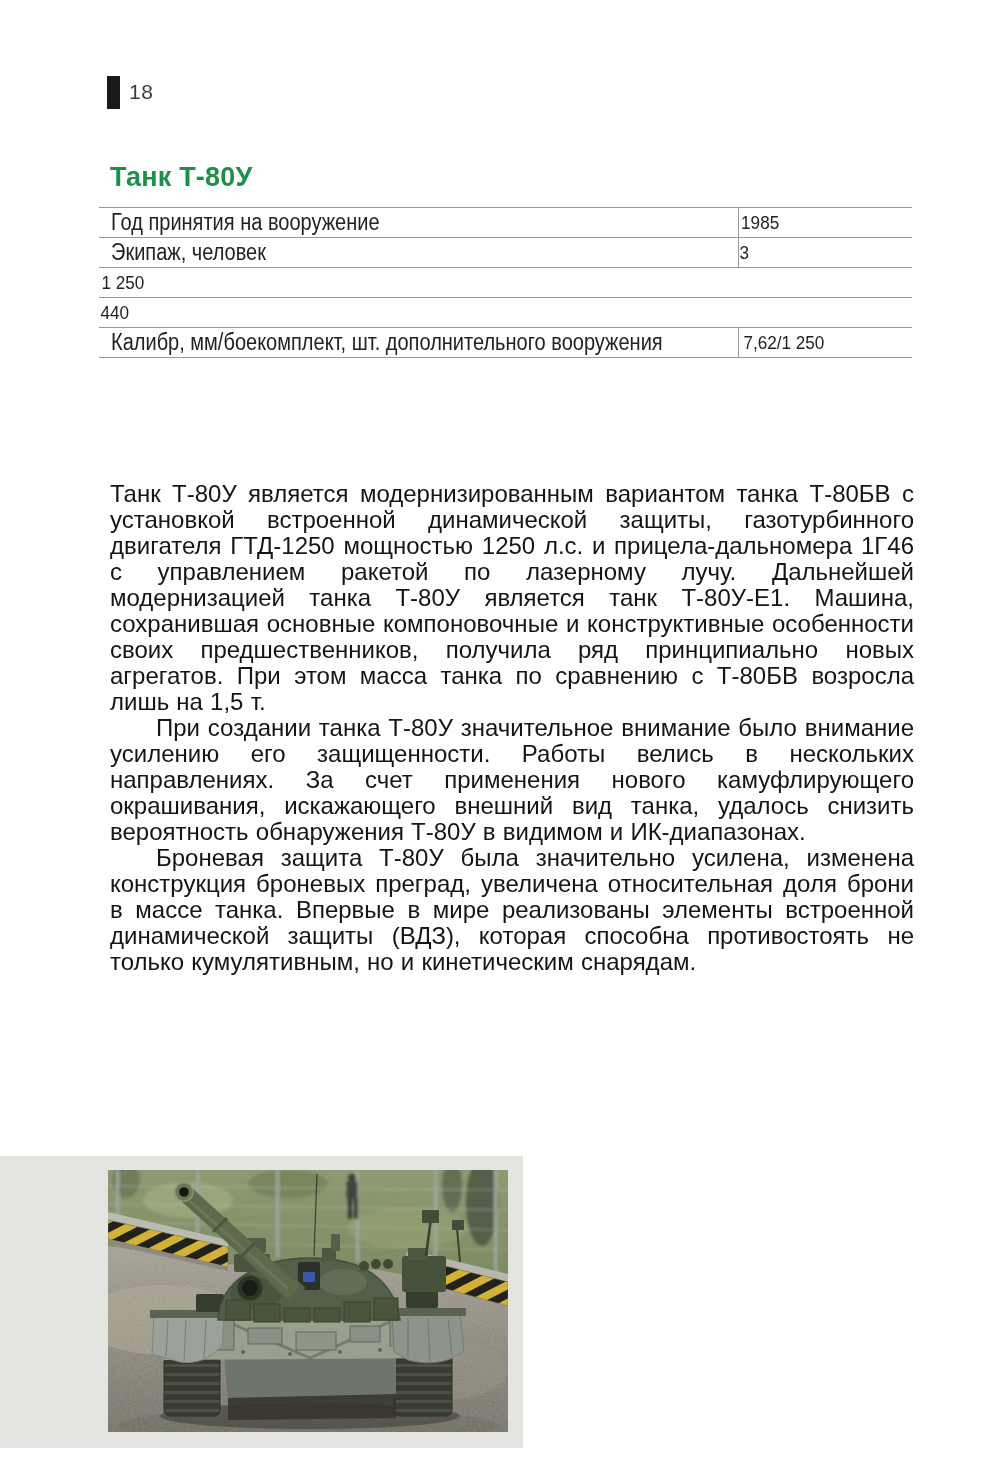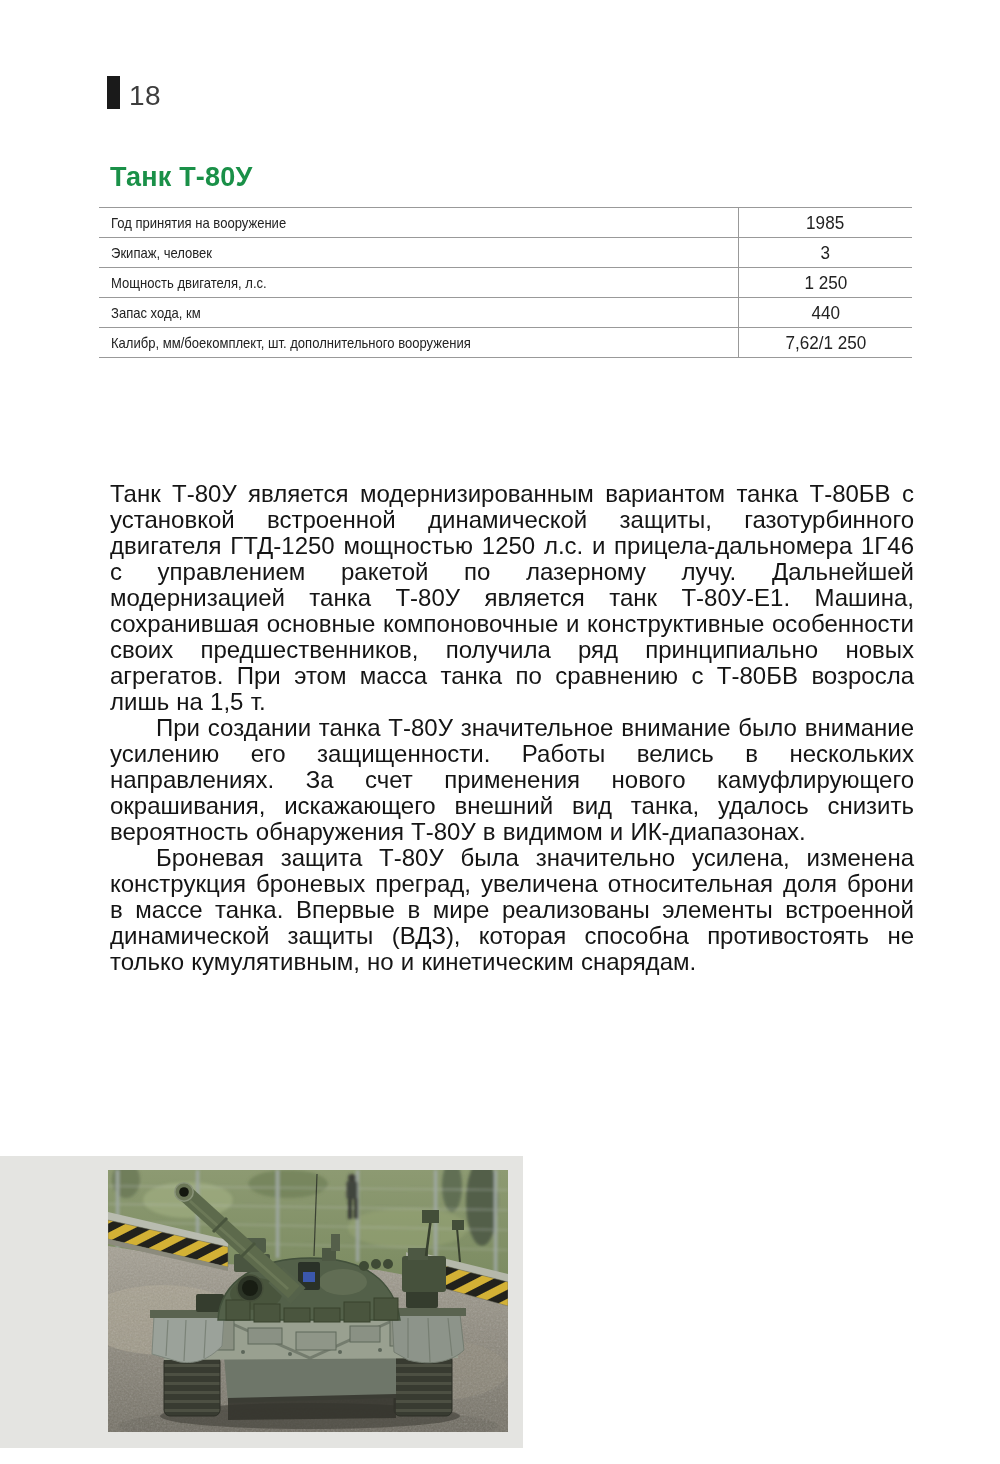--- a/index.html
+++ b/index.html
@@ -17,46 +17,46 @@
     font-family:"Liberation Sans",sans-serif;
     overflow:hidden;
   }
   
   .folio-bar{
     position:absolute;left:107px;top:76px;
     width:13px;height:33px;background:var(--bar);
   }
   .page-number{
     position:absolute;left:129px;top:80px;
-    font-size:28px;color:#3d3d3d;letter-spacing:.5px;
+    font-size:21px;color:#3d3d3d;letter-spacing:.5px;
   }
   
   .section-title{
     position:absolute;left:110px;top:144px;
     font-size:27px;font-weight:bold;color:var(--accent);
     letter-spacing:.2px;
   }
   
   .spec-table{
     position:absolute;left:99px;top:207px;width:813px;
     border-top:1px solid var(--rule);
   }
   .spec-row{
     display:flex;align-items:stretch;
     height:29px;border-bottom:1px solid var(--rule);
   }
   .spec-label{
     flex:0 0 640px;border-right:1px solid var(--rule);
     display:flex;align-items:center;
     padding-left:12px;box-sizing:border-box;
-    font-size:15px;color:#222222;white-space:nowrap;overflow:hidden;
+    font-size:23px;color:#222222;white-space:nowrap;overflow:hidden;
   }
   .spec-label>span{display:inline-block;transform:scaleX(.87);transform-origin:left center;}
   .spec-value{
-    flex:1;display:flex;align-items:center;justify-content:center;
+    flex:1;display:flex;align-items:center;justify-content:flex-start;
     font-size:19px;color:#222222;
   }
   .spec-value>span{display:inline-block;transform:scaleX(.9);transform-origin:center;}
   
   .article{
     position:absolute;left:110px;top:481px;width:804px;
     font-family:Liberation Sans, sans-serif;
     font-size:24px;line-height:26px;color:var(--text);
     text-align:justify;word-spacing:.5px;
   }
@@ -93,31 +93,25 @@
     </div>
     <div class="spec-row">
       <div class="spec-label">
           <span>Экипаж, человек</span>
         </div>
       <div class="spec-value">
           <span>3</span>
         </div>
     </div>
     <div class="spec-row">
-      <div class="spec-label">
-          <span>Мощность двигателя, л.с.</span>
-        </div>
       <div class="spec-value">
           <span>1 250</span>
         </div>
     </div>
     <div class="spec-row">
-      <div class="spec-label">
-          <span>Запас хода, км</span>
-        </div>
       <div class="spec-value">
           <span>440</span>
         </div>
     </div>
     <div class="spec-row">
       <div class="spec-label">
           <span>Калибр, мм/боекомплект, шт. дополнительного вооружения</span>
         </div>
       <div class="spec-value">
           <span>7,62/1 250</span>

